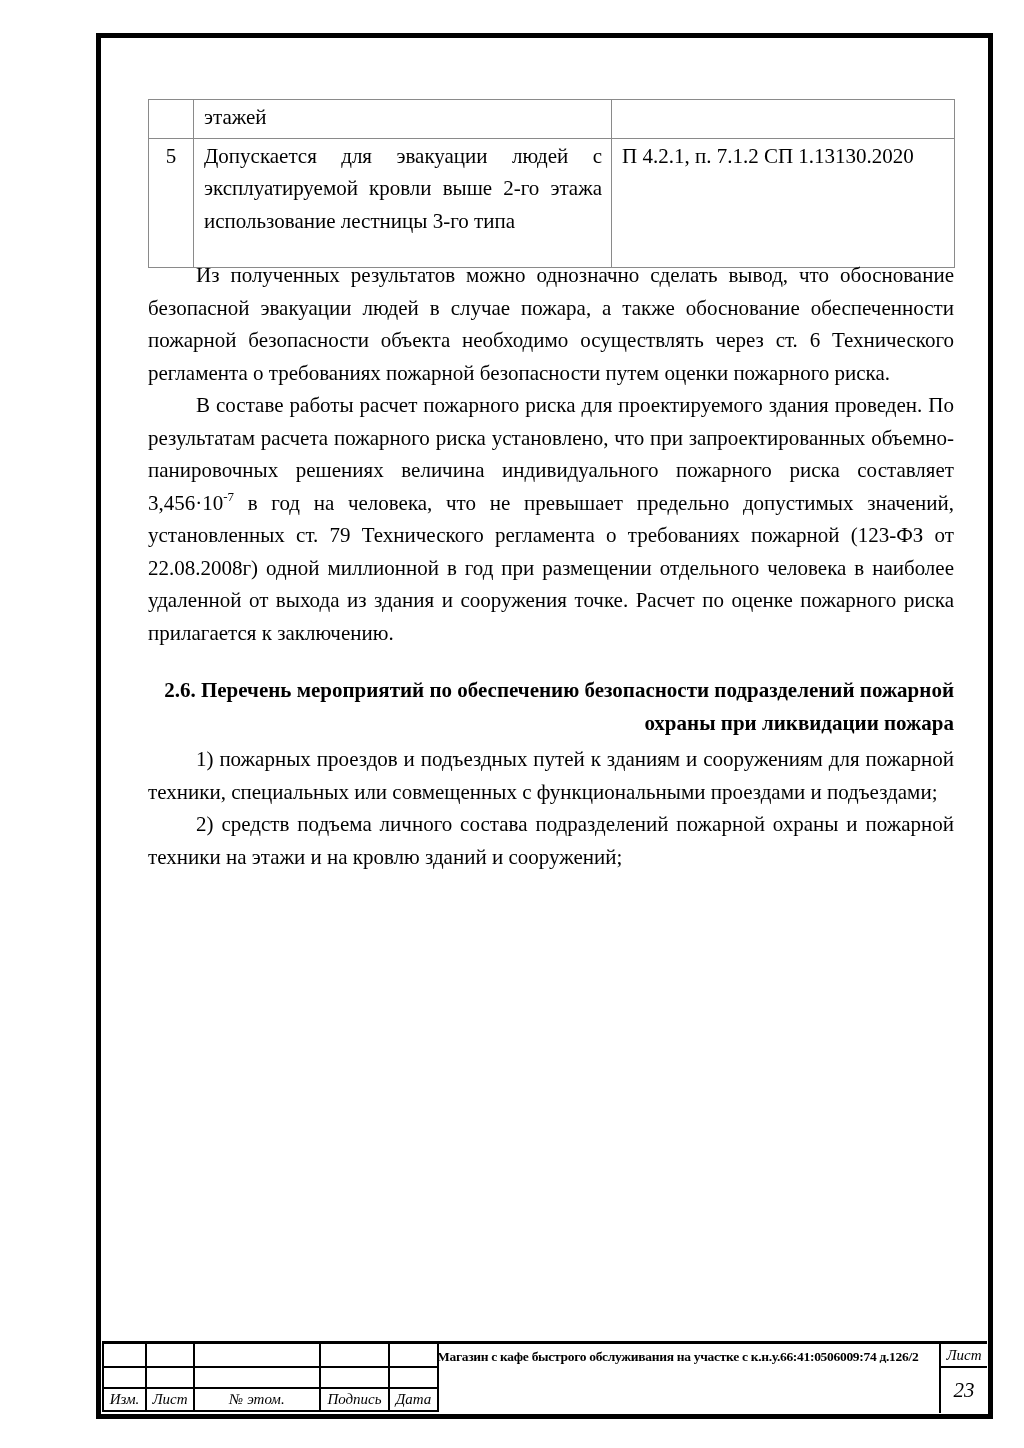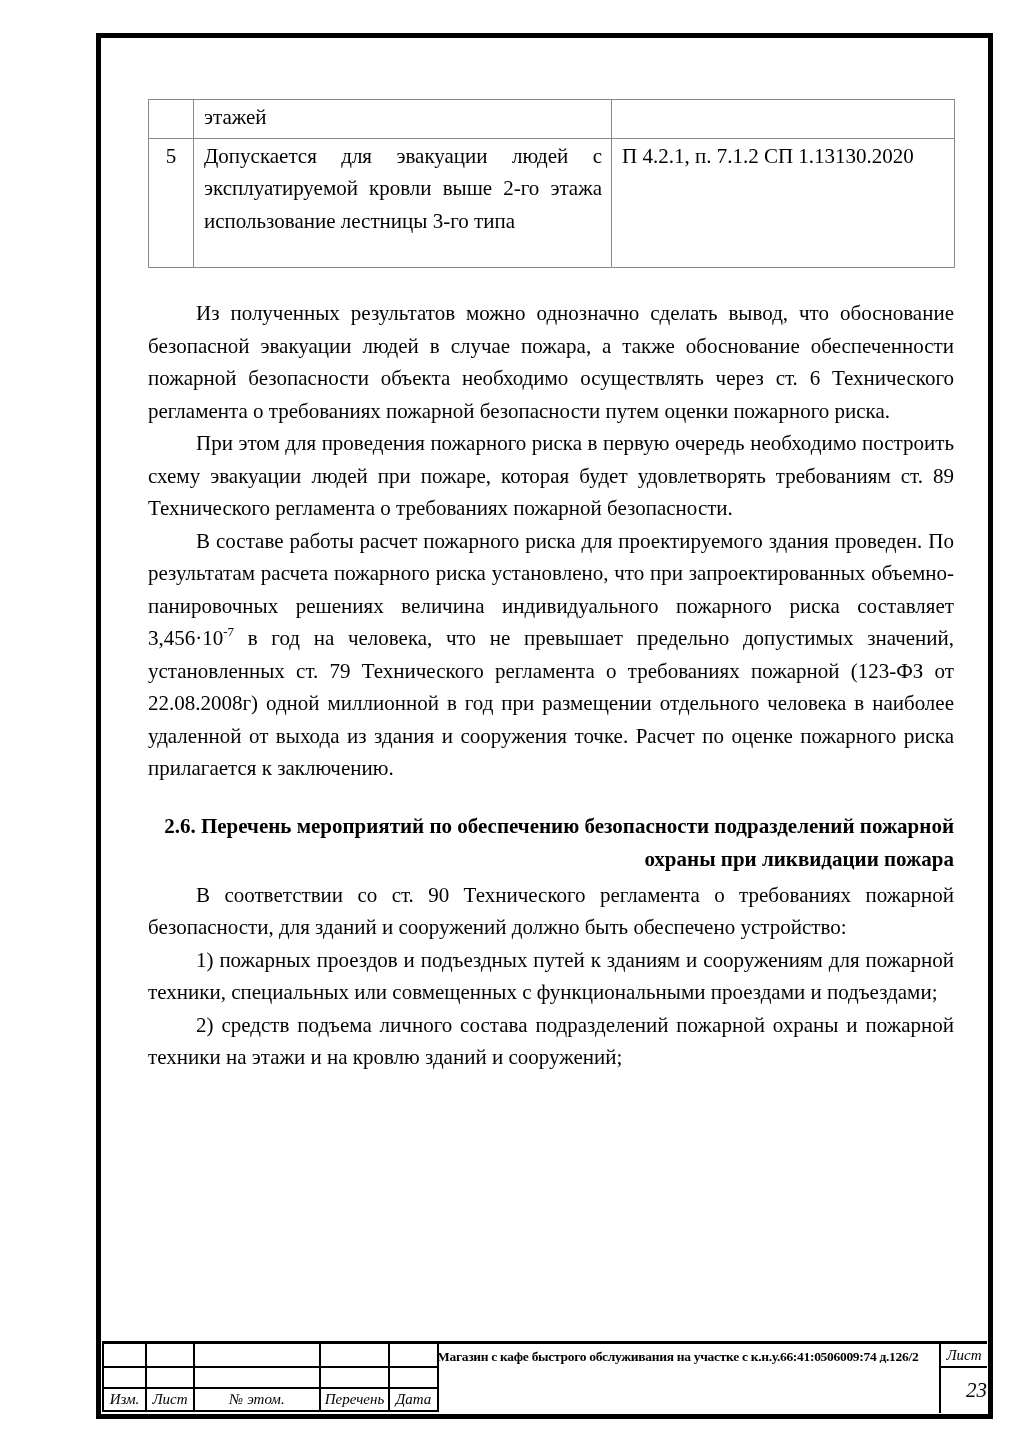--- a/index.html
+++ b/index.html
@@ -38,21 +38,20 @@
   .req-table tr.r2 td { height: 129px; }
   .cell-just { text-align: justify; margin-top: 42px; }
 
   
   .content {
     position: absolute;
     left: 148px; top: 259px;
     width: 806px;
     font-size: 21px;
     line-height: 32.5px;
-    margin-top: 38px;
   }
   .content p {
     text-align: justify;
     text-indent: 48px;
   }
   .content sup {
     font-size: 13px;
     line-height: 0;
     vertical-align: 9px;
   }
@@ -115,21 +114,21 @@
     height: 24px;
     line-height: 23px;
     border-bottom: 2px solid #000;
     text-align: center;
     font-style: italic;
     font-size: 15px;
   }
   .tb-sheet-number {
     height: 38px;
     line-height: 45px;
-    text-align: right;
+    text-align: center;
     font-style: italic;
     font-size: 21px;
   }
 </style>
 </head>
 <body>
 
 <div class="page-frame"></div>
 
 <table class="req-table">
@@ -147,24 +146,22 @@
     <tr class="r2">
       <td class="num">5</td>
       <td class="cell-just">Допускается для эвакуации людей с эксплуатируемой кровли выше 2-го этажа использование лестницы 3-го типа</td>
       <td class="cell-just">П 4.2.1, п. 7.1.2 СП 1.13130.2020</td>
     </tr>
   </tbody>
 </table>
 
 <div class="content">
   <p>Из полученных результатов можно однозначно сделать вывод, что обоснование безопасной эвакуации людей в случае пожара, а также обоснование обеспеченности пожарной безопасности объекта необходимо осуществлять через ст. 6 Технического регламента о требованиях пожарной безопасности путем оценки пожарного риска.</p>
-  <p>При этом для проведения пожарного риска в первую очередь необходимо построить схему эвакуации людей при пожаре, которая будет удовлетворять требованиям ст. 89 Технического регламента о требованиях пожарной безопасности.</p>
   <p><span>В составе работы расчет пожарного риска для проектируемого здания проведен. По результатам расчета пожарного риска установлено, что при запроектированных объемно-панировочных решениях величина индивидуального пожарного риска составляет 3,456·10</span><sup>-7</sup><span> в год на человека, что не превышает предельно допустимых значений, установленных ст. 79 Технического регламента о требованиях пожарной (123-ФЗ от 22.08.2008г) одной миллионной в год при размещении отдельного человека в наиболее удаленной от выхода из здания и сооружения точке. Расчет по оценке пожарного риска прилагается к заключению.</span></p>
   <h2 class="section-heading">2.6. Перечень мероприятий по обеспечению безопасности подразделений пожарной охраны при ликвидации пожара</h2>
-  <p>В соответствии со ст. 90 Технического регламента о требованиях пожарной безопасности, для зданий и сооружений должно быть обеспечено устройство:</p>
   <p>1) пожарных проездов и подъездных путей к зданиям и сооружениям для пожарной техники, специальных или совмещенных с функциональными проездами и подъездами;</p>
   <p>2) средств подъема личного состава подразделений пожарной охраны и пожарной техники на этажи и на кровлю зданий и сооружений;</p>
 </div>
 
 <div class="title-block">
   <table class="tb-grid">
     <colgroup>
       <col style="width:43px">
         <col style="width:48px">
         <col style="width:126px">
@@ -183,21 +180,21 @@
         <td></td>
         <td></td>
         <td></td>
         <td></td>
         <td></td>
       </tr>
       <tr class="lbl">
         <td>Изм.</td>
         <td>Лист</td>
         <td>№ этом.</td>
-        <td>Перечень</td>
+        <td>Подпись</td>
         <td>Дата</td>
       </tr>
     </tbody>
   </table>
   <div class="tb-title-cell">
     <div class="tb-doc-title">Магазин с кафе быстрого обслуживания на участке с к.н.у.66:41:0506009:74 д.126/2</div>
   </div>
   <div class="tb-sheet-col">
     <div class="tb-sheet-label">Лист</div>
     <div class="tb-sheet-number">23</div>

